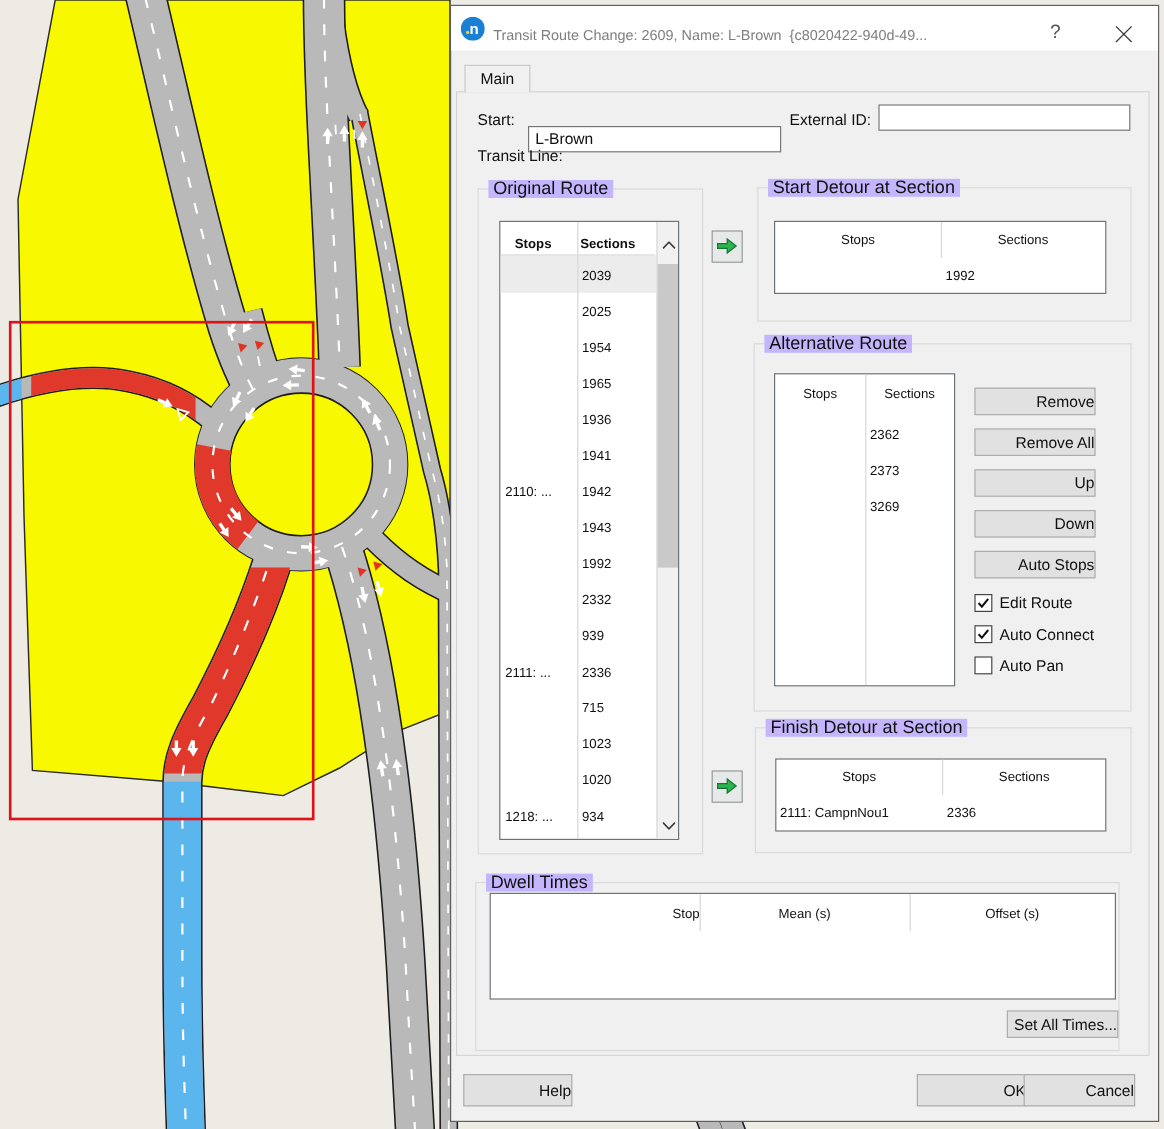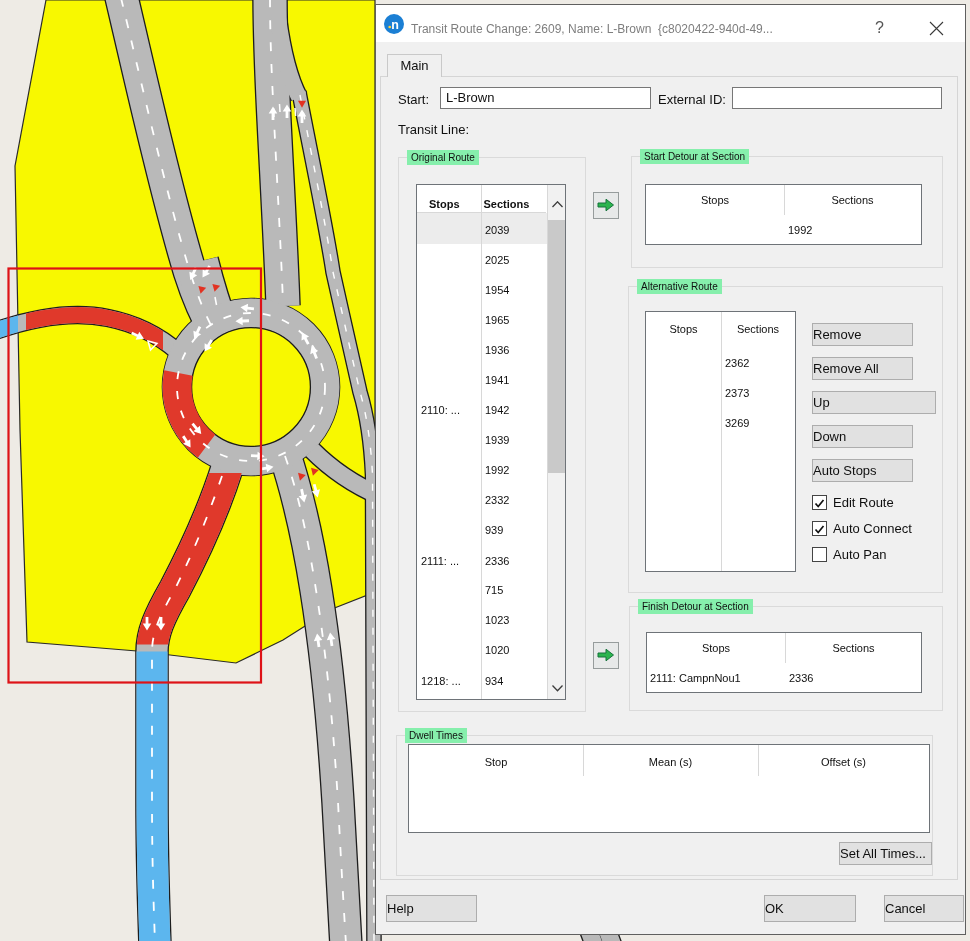--- a/index.html
+++ b/index.html
@@ -3,23 +3,23 @@
 <meta charset="utf-8">
 <style>
 html,body{margin:0;padding:0}
 body{width:970px;height:941px;position:relative;overflow:hidden;background:#eeebe5;font-family:"Liberation Sans",sans-serif}
 #map{position:absolute;left:0;top:0}
 #dlg{position:absolute;left:375px;top:4px;width:591px;height:931px;background:#f0f0f0;border:1px solid #5f5f5f;box-sizing:border-box}
 .abs{position:absolute}
 .lbl{position:absolute;font-size:13px;color:#101010;white-space:nowrap;line-height:15px}
 .cell{position:absolute;font-size:11px;color:#101010;white-space:nowrap;line-height:17px}
 .gb{position:absolute;border:1px solid #dadada}
-.gb>span{position:absolute;top:-8px;left:8px;background:#86efac;padding:0 4px;font-size:10px;color:#101010;white-space:nowrap;line-height:15px}
+.gb>span{position:absolute;top:-8px;left:8px;background:#c4b5fd;padding:0 4px;font-size:15px;color:#101010;white-space:nowrap;line-height:15px}
 .tbl{position:absolute;background:#fff;border:1px solid #6e7378;box-sizing:border-box}
-.btn{position:absolute;background:#e1e1e1;border:1px solid #adadad;box-sizing:border-box;font-size:13px;color:#101010;text-align:left}
+.btn{position:absolute;background:#e1e1e1;border:1px solid #adadad;box-sizing:border-box;font-size:13px;color:#101010;text-align:right}
 .inp{position:absolute;background:#fff;border:1px solid #777;box-sizing:border-box;font-size:13px;color:#101010;padding-left:5px}
 .cb{position:absolute;width:15px;height:15px;background:#fff;border:1px solid #444;box-sizing:border-box}
 </style>
 </head>
 <body>
 <svg id="map" width="970" height="941" viewBox="0 0 970 941">
 <defs>
 <path id="aw" d="M-1.4,7 L-1.4,0.6 L-4.3,0.6 L0,-6.6 L4.3,0.6 L1.4,0.6 L1.4,7 Z"></path>
 <path id="rt" d="M-4,-3.2 L4,-3.2 L0,3.8 Z"></path>
 <clipPath id="cSr">
@@ -138,21 +138,21 @@
   <div class="abs" style="left:499px;top:14px;font-size:16px;color:#555">?</div>
   <svg class="abs" style="left:553px;top:16px" width="15" height="15" viewBox="0 0 15 15">
         <path d="M1,1 L14,14 M14,1 L1,14" stroke="#3a3a3a" stroke-width="1.1"></path>
       </svg>
 </div>
 
 <div class="abs" style="left:4px;top:71px;width:578px;height:804px;border:1px solid #d5d5d5;box-sizing:border-box"></div>
 <div class="abs" style="left:11px;top:49px;width:55px;height:23px;background:#f0f0f0;border:1px solid #c9c9c9;border-bottom:none;box-sizing:border-box;font-size:13px;color:#101010;text-align:center;line-height:22px">Main</div>
 
 <div class="lbl" style="left:22px;top:87px">Start:</div>
-<div class="inp" style="left:64px;top:82px;width:211px;height:22px;line-height:20px">L-Brown</div>
+<div class="inp" style="left:64px;top:100px;width:211px;height:22px;line-height:20px">L-Brown</div>
 <div class="lbl" style="left:282px;top:87px">External ID:</div>
 <div class="inp" style="left:356px;top:82px;width:210px;height:22px"></div>
 
 <div class="lbl" style="left:22px;top:117px">Transit Line:</div>
 
 <div class="gb" style="left:22px;top:152px;width:186px;height:553px">
       <span>Original Route</span>
     </div>
 <div class="tbl" style="left:40px;top:179px;width:150px;height:516px;overflow:hidden">
   <div class="abs" style="left:0;top:28px;width:129.5px;height:31px;background:#ececec"></div>
@@ -162,21 +162,21 @@
   <div class="cell" style="left:66.5px;top:11px;font-weight:bold">Sections</div>
 
   <div class="cell" style="left:68px;top:37px">2039</div>
   <div class="cell" style="left:68px;top:67px">2025</div>
   <div class="cell" style="left:68px;top:97px">1954</div>
   <div class="cell" style="left:68px;top:127px">1965</div>
   <div class="cell" style="left:68px;top:157px">1936</div>
   <div class="cell" style="left:68px;top:187px">1941</div>
   <div class="cell" style="left:4px;top:217px">2110: ...</div>
   <div class="cell" style="left:68px;top:217px">1942</div>
-  <div class="cell" style="left:68px;top:247px">1939</div>
+  <div class="cell" style="left:68px;top:247px">1943</div>
   <div class="cell" style="left:68px;top:277px">1992</div>
   <div class="cell" style="left:68px;top:307px">2332</div>
   <div class="cell" style="left:68px;top:337px">939</div>
   <div class="cell" style="left:4px;top:368px">2111: ...</div>
   <div class="cell" style="left:68px;top:368px">2336</div>
   <div class="cell" style="left:68px;top:397px">715</div>
   <div class="cell" style="left:68px;top:427px">1023</div>
   <div class="cell" style="left:68px;top:457px">1020</div>
   <div class="cell" style="left:4px;top:488px">1218: ...</div>
   <div class="cell" style="left:68px;top:488px">934</div>
@@ -219,21 +219,21 @@
 <div class="tbl" style="left:269px;top:306px;width:151px;height:261px">
   <div class="abs" style="left:75px;top:0;width:1px;height:259px;background:#d8d8d8"></div>
   <div class="cell" style="left:0;top:9px;width:75px;text-align:center">Stops</div>
   <div class="cell" style="left:75px;top:9px;width:74px;text-align:center">Sections</div>
   <div class="cell" style="left:79px;top:43px">2362</div>
   <div class="cell" style="left:79px;top:73px">2373</div>
   <div class="cell" style="left:79px;top:103px">3269</div>
 </div>
 <div class="btn" style="left:436px;top:318px;width:101px;height:23px;line-height:21px">Remove</div>
 <div class="btn" style="left:436px;top:352px;width:101px;height:23px;line-height:21px">Remove All</div>
-<div class="btn" style="left:436px;top:386px;width:124px;height:23px;line-height:21px">Up</div>
+<div class="btn" style="left:436px;top:386px;width:101px;height:23px;line-height:21px">Up</div>
 <div class="btn" style="left:436px;top:420px;width:101px;height:23px;line-height:21px">Down</div>
 <div class="btn" style="left:436px;top:454px;width:101px;height:23px;line-height:21px">Auto Stops</div>
 <div class="cb" style="left:436px;top:490px"><svg width="13" height="13" viewBox="0 0 13 13">
         <path d="M2.5,6.5 L5.2,9.5 L10.5,3" stroke="#101010" stroke-width="1.7" fill="none"></path>
       </svg></div>
 <div class="lbl" style="left:457px;top:490px">Edit Route</div>
 <div class="cb" style="left:436px;top:516px"><svg width="13" height="13" viewBox="0 0 13 13">
         <path d="M2.5,6.5 L5.2,9.5 L10.5,3" stroke="#101010" stroke-width="1.7" fill="none"></path>
       </svg></div>
 <div class="lbl" style="left:457px;top:516px">Auto Connect</div>
@@ -250,22 +250,22 @@
   <div class="cell" style="left:3px;top:37px">2111: CampnNou1</div>
   <div class="cell" style="left:142px;top:37px">2336</div>
 </div>
 
 <div class="gb" style="left:20px;top:730px;width:535px;height:139px">
       <span>Dwell Times</span>
     </div>
 <div class="tbl" style="left:32px;top:739px;width:522px;height:89px">
   <div class="abs" style="left:174px;top:0;width:1px;height:31px;background:#d8d8d8"></div>
   <div class="abs" style="left:349px;top:0;width:1px;height:31px;background:#d8d8d8"></div>
-  <div class="cell" style="left:0;top:9px;width:174px;text-align:center">Stop</div>
+  <div class="cell" style="left:0;top:9px;width:174px;text-align:right">Stop</div>
   <div class="cell" style="left:174px;top:9px;width:175px;text-align:center">Mean (s)</div>
   <div class="cell" style="left:349px;top:9px;width:171px;text-align:center">Offset (s)</div>
 </div>
 <div class="btn" style="left:463px;top:837px;width:93px;height:23px;line-height:21px">Set All Times...</div>
 
 <div class="btn" style="left:10px;top:890px;width:91px;height:27px;line-height:25px">Help</div>
 <div class="btn" style="left:388px;top:890px;width:92px;height:27px;line-height:25px">OK</div>
-<div class="btn" style="left:508px;top:890px;width:80px;height:27px;line-height:25px">Cancel</div>
+<div class="btn" style="left:477px;top:890px;width:93px;height:27px;line-height:25px">Cancel</div>
 </div>
 
 </body></html>

